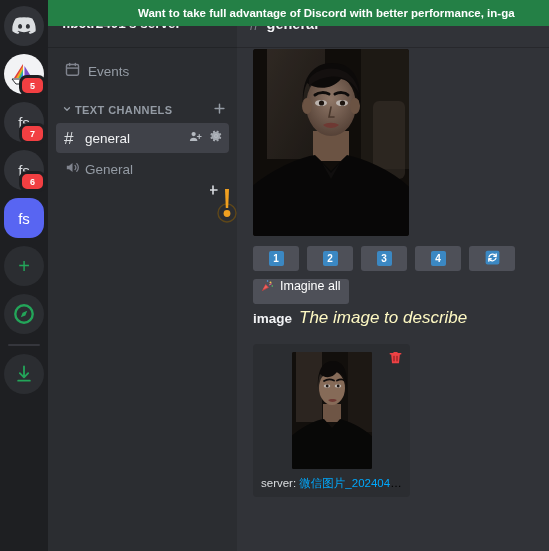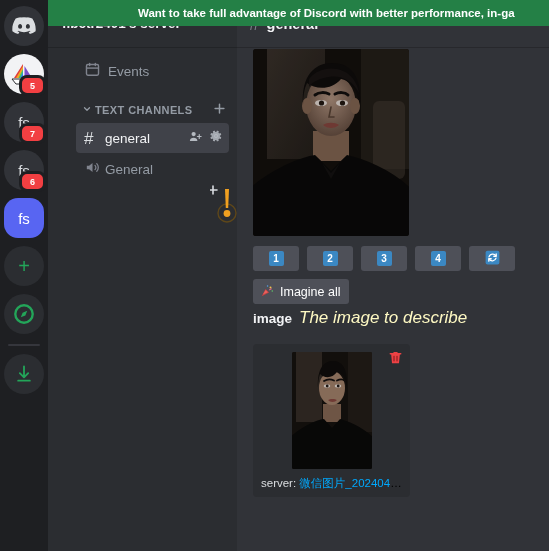--- a/index.html
+++ b/index.html
@@ -63,21 +63,21 @@
     padding: 0 12px 0 14px;
     box-shadow: 0 1px 0 rgba(0,0,0,.2);
     cursor: pointer;
   }
   #server-header .name {
     color: #f2f3f5; font-size: 13.5px; font-weight: bold;
     white-space: nowrap; overflow: hidden; text-overflow: ellipsis;
   }
   .chev { color: #b5bac1; font-size: 11px; line-height: 1; }
 
-  #channel-scroll { flex: 1; padding-top: 8px; overflow: hidden; padding-left: 20px; }
+  #channel-scroll { flex: 1; padding-top: 8px; overflow: hidden; }
 
   .side-row {
     height: 30px; margin: 1px 8px 1px 8px;
     display: flex; align-items: center; border-radius: 4px;
     padding: 0 6px 0 8px; cursor: pointer;
     color: #949ba4;
   }
   .side-row .lbl { font-size: 13.5px; margin-left: 7px; white-space: nowrap; }
 
   .cat {
@@ -140,21 +140,21 @@
     background: #3b88c3; color: #fff;
     font-size: 10px; font-weight: bold;
     display: flex; align-items: center; justify-content: center;
     font-family: "Liberation Sans", sans-serif;
   }
   .refresh-emoji { font-size: 14px; color: #3b88c3; line-height: 1; }
 
   .imagine-btn {
     margin-top: 8px; height: 25px; padding: 0 9px 0 7px;
     background: #4e5058; border-radius: 3px;
-    display: inline-flex; align-items: center; gap: 6px;
+    display: inline-flex; gap: 6px;
     cursor: pointer; width: max-content;
   }
   .imagine-btn .lbl { color: #ffffff; font-size: 12.5px; font-weight: 500; }
   .party { font-size: 13px; line-height: 1; }
 
   .cmd-line {
     margin-left: -16px; padding: 4px 0 4px 16px;
     display: flex; align-items: baseline; gap: 7px;
   }
   .cmd-line .cmd-name { color: #f2f3f5; font-size: 13.5px; font-weight: bold; }

